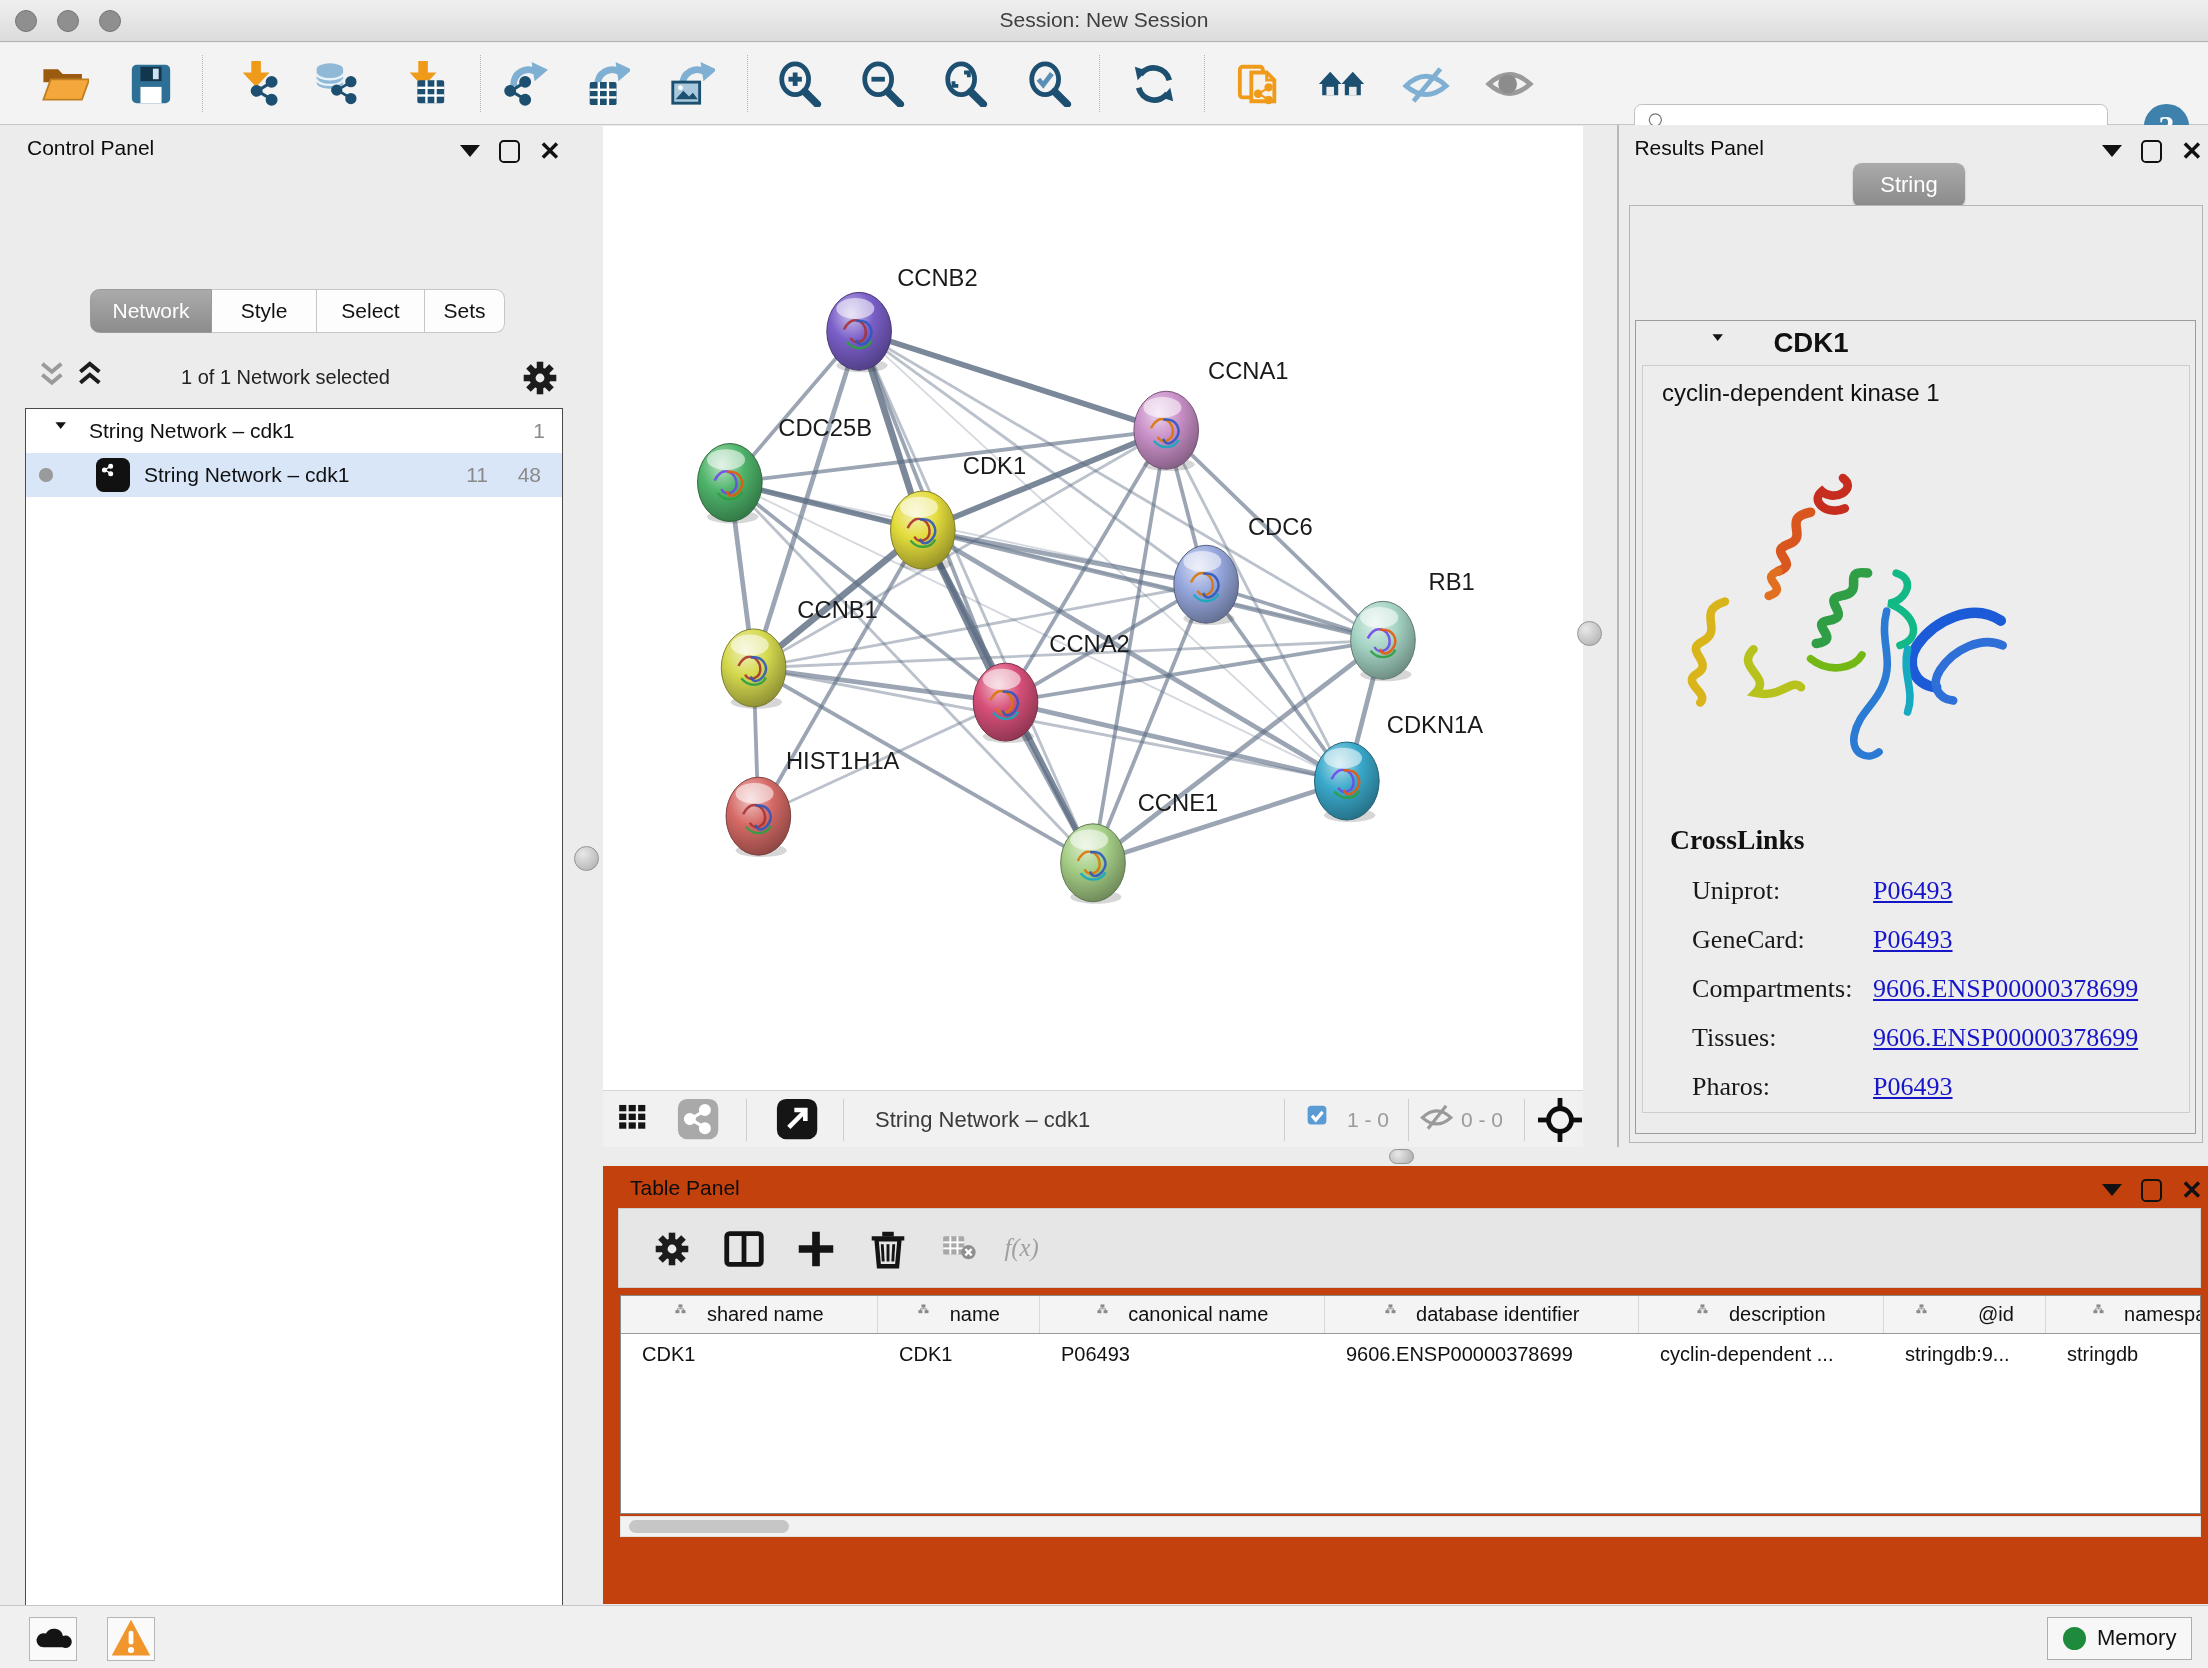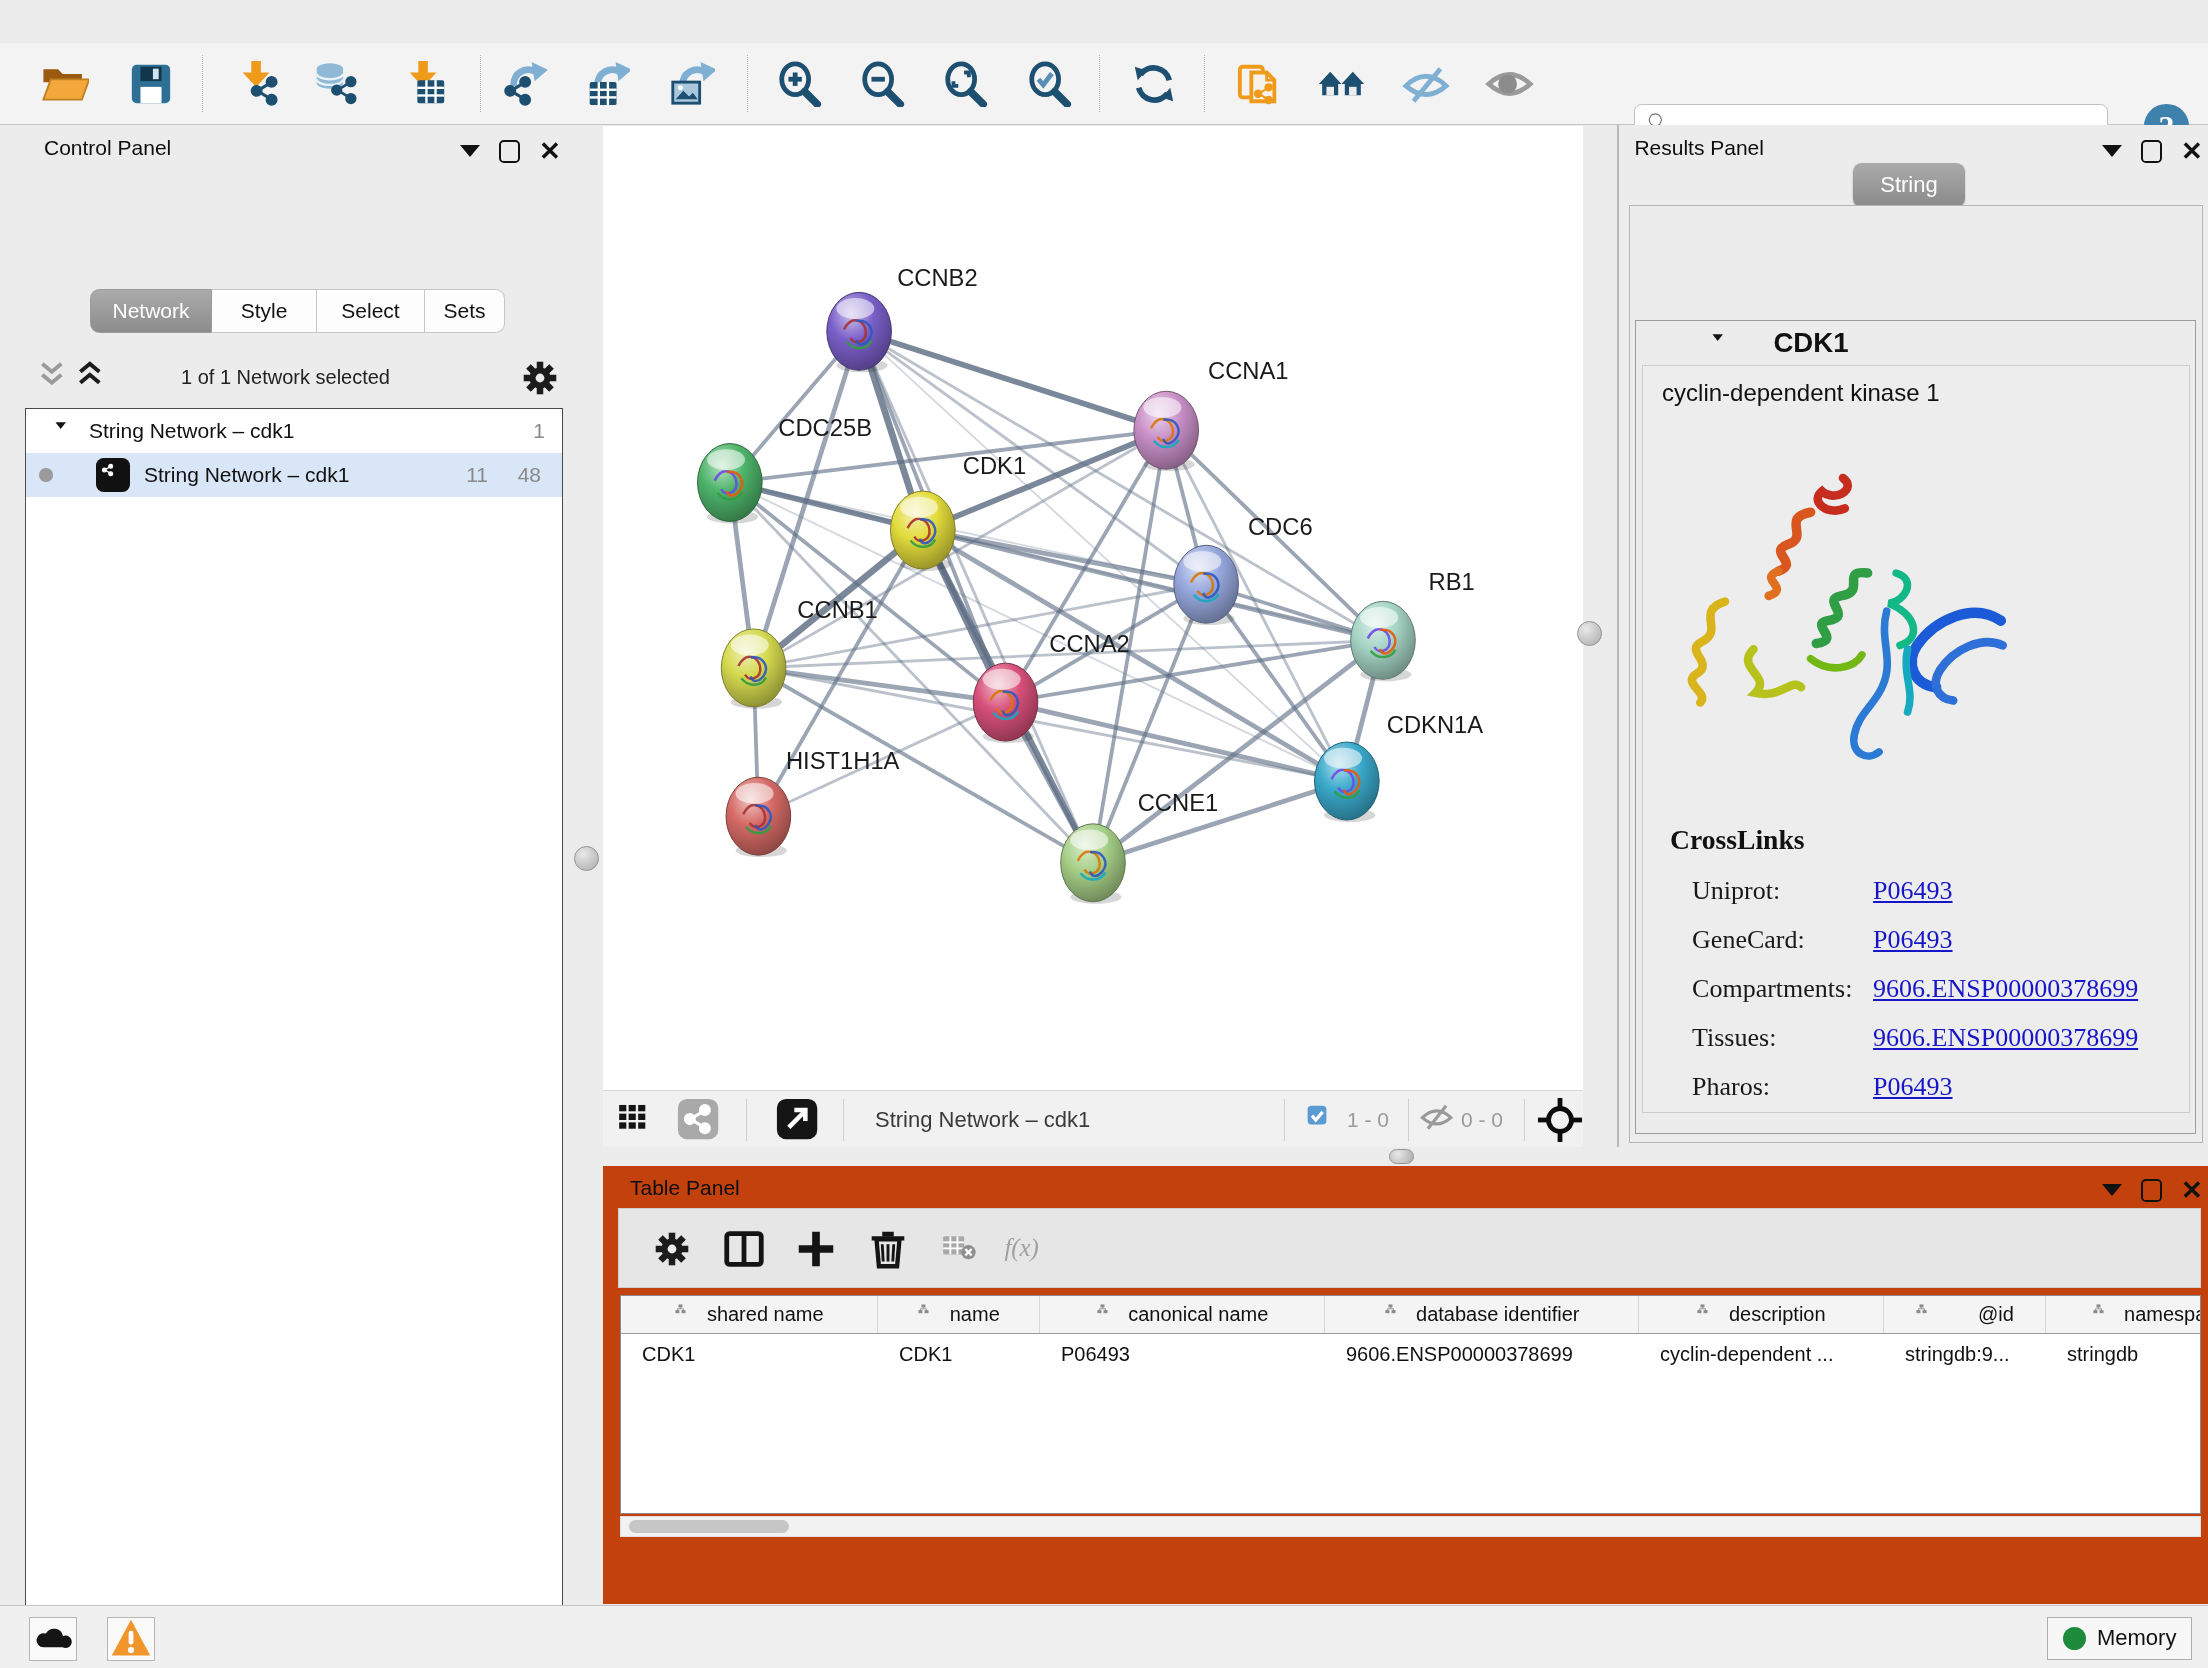--- a/index.html
+++ b/index.html
@@ -113,20 +113,26 @@
               border:1px solid #aeaeae;display:flex;align-items:center;justify-content:center;gap:11.4px;
               font-size:22px;color:#111;}
   .gdot{width:23px;height:23px;border-radius:50%;background:#1d8a3c;}
   .icon{display:inline-flex;align-items:center;justify-content:center;}
 </style>
 </head>
 <body>
 
 <div class="app">
 
+  <div class="titlebar">
+    <span class="tl" style="left:15px"></span>
+    <span class="tl" style="left:57px"></span>
+    <span class="tl" style="left:99px"></span>
+    <div class="wtitle">Session: New Session</div>
+  </div>
 
   <div class="toolbar">
     <div id="tb-icons">
         <span class="tbicon icon" style="left: 39px;">
           <svg width="49" height="44" viewBox="0 0 52 48" xmlns="http://www.w3.org/2000/svg">
             <path d="M3 8 h16 l5 5 h21 v9 H3z" fill="#9a5a10"></path>
             <path d="M3 41 L11 19 h42 L45 41z" fill="#f4a83c" stroke="#c07f22" stroke-width="2"></path>
           </svg>
         </span>
         <span class="tbicon icon" style="left: 125px;">
@@ -326,21 +332,21 @@
     </div>
     <span class="helpbtn icon">
         <svg width="49" height="49" viewBox="0 0 52 52" xmlns="http://www.w3.org/2000/svg">
           <circle cx="26" cy="26" r="24" fill="#3f81ad"></circle>
           <text x="26" y="38" text-anchor="middle" font-size="34" font-weight="bold" fill="#fff" font-family="Liberation Serif,serif">?</text>
         </svg>
       </span>
   </div>
 
   <div id="control-panel">
-    <div class="phead" style="left:44px;top:11.4px">Control Panel</div>
+    <div class="phead" style="left:27px;top:11.4px">Control Panel</div>
     <div class="pctl" style="left:460px;top:13.3px">
       <span class="glyph-tri"></span>
       <span class="glyph-min"></span>
       <span class="glyph-x">✕</span>
     </div>
     <div class="tabrow" style="left:90px;top:164px" id="cp-tabs">
         <div class="tab sel" style="width: 122px;">Network</div>
         <div class="tab" style="width: 105px;">Style</div>
         <div class="tab" style="width: 108px;">Select</div>
         <div class="tab" style="width: 80px;">Sets</div>

